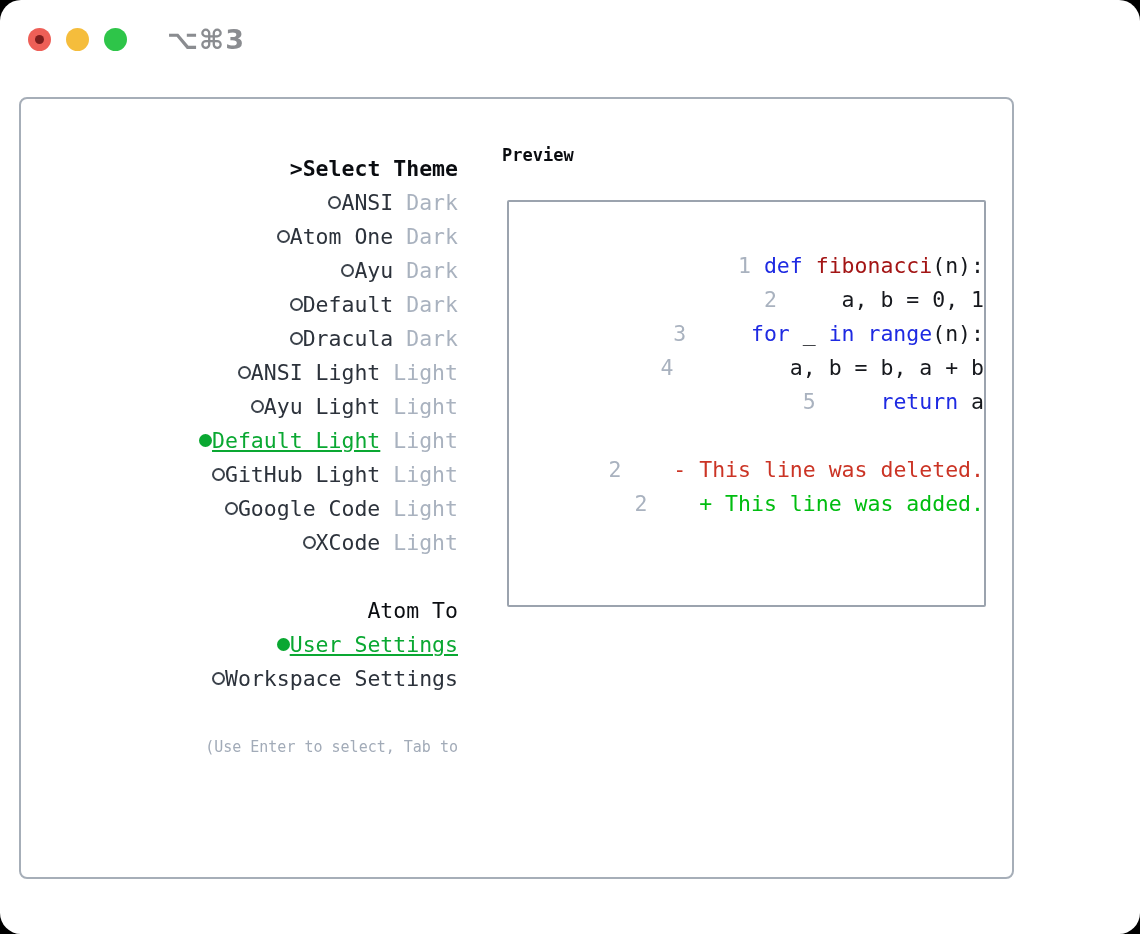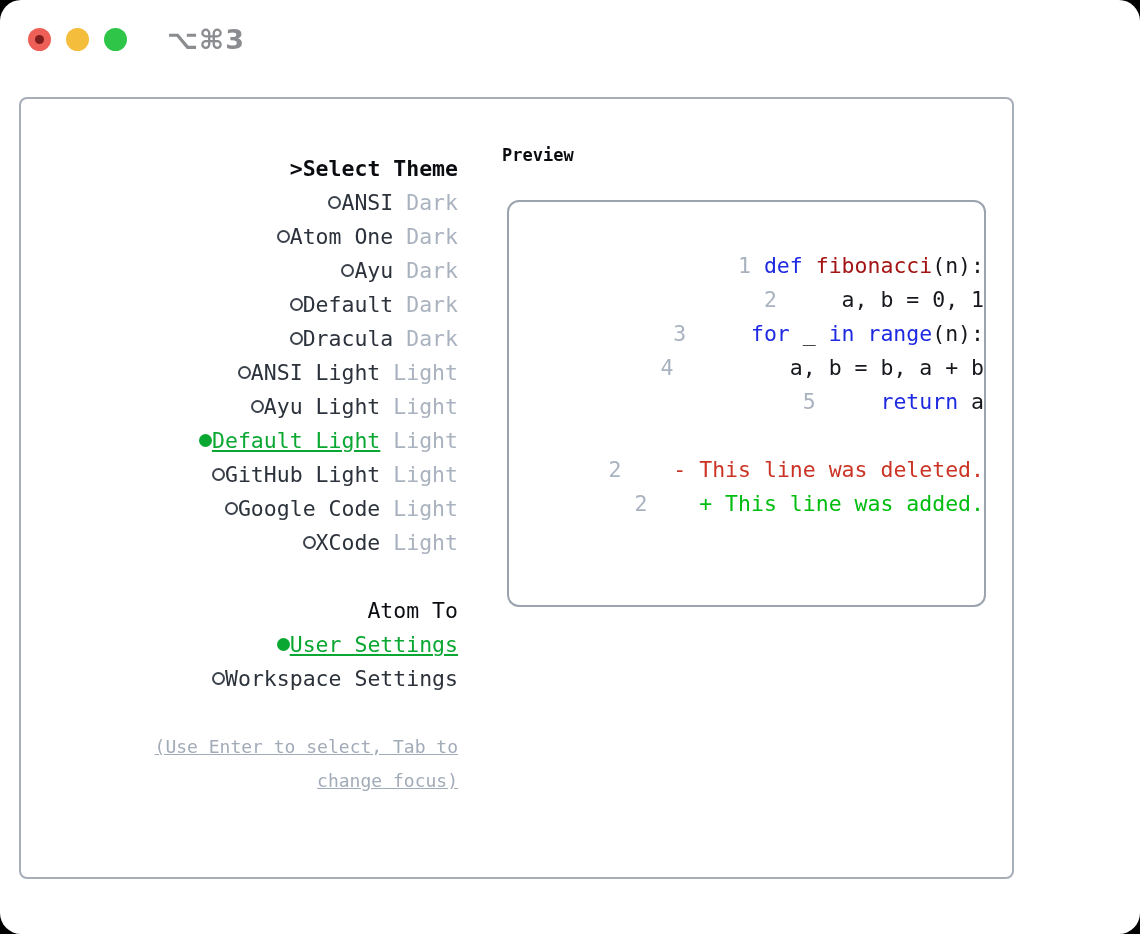--- a/index.html
+++ b/index.html
@@ -27,28 +27,28 @@
   .prompt{font-weight:bold;color:#0a0c10;}
   .hdr{font-weight:bold;color:#0a0c10;}
   .hdr2{color:#0a0c10;}
   .dot{display:inline-block;width:13px;height:13px;box-sizing:border-box;border:2px solid #3c434c;
        border-radius:50%;position:relative;top:-1px;}
   .dot.sel{border-color:#0aa832;background:#0aa832;}
   .name{color:#2c323b;}
   .name.selname{color:#0aa832;text-decoration:underline;}
   .tag{color:#a9b2bf;}
   .spacer{height:34px;}
-  .hint{width:420px;color:#a2abb8;font-size:18px;text-decoration:underline;}
+  .hint{width:420px;color:#a2abb8;font-size:15px;}
   .hint div{height:34px;line-height:34px;white-space:pre;}
 
   
   .preview-title{position:absolute;left:481px;top:39px;height:34px;line-height:34px;
                  font-size:17px;font-weight:bold;color:#0a0c10;}
   .preview-box{position:absolute;left:486px;top:101px;width:479px;height:407px;box-sizing:border-box;
-               border:2px solid #9ba3ae;border-radius:12px;background:#fff;padding:47px 0 0 19px;overflow:hidden;}
+               border:2px solid #9ba3ae;border-radius:2px;background:#fff;padding:47px 0 0 19px;overflow:hidden;}
   .cl{height:34px;line-height:34px;white-space:pre;font-size:21.5px;}
   .ln{color:#a9b2bf;}
   .pl{color:#16181d;}
   .kw{color:#1e2ae2;}
   .fn{color:#a31515;}
   .ctx{color:#939ba5;}
   .del{color:#cb3425;}
   .add{color:#00bd10;}
 </style>
 </head>
@@ -90,21 +90,20 @@
 
       <div id="apply-list">
           <div class="row"><span class="marker"><span class="dot sel"></span></span><span class="name selname">User Settings</span></div>
           <div class="row"><span class="marker"><span class="dot"></span></span><span class="name">Workspace Settings</span></div>
         </div>
 
       <div class="spacer"></div>
 
       <div class="hint">
         <div>(Use Enter to select, Tab to</div>
-        <div>change focus)</div>
       </div>
     </div>
 
     <div class="preview-title">Preview</div>
     <div class="preview-box">
       <div id="code">
           <div class="cl"><span class="ln">1 </span><span class="kw">def</span><span class="pl"> </span><span class="fn">fibonacci</span><span class="pl">(n):</span></div>
           <div class="cl"><span class="ln">2 </span><span class="pl">    a, b = 0, 1</span></div>
           <div class="cl"><span class="ln">3 </span><span class="pl">    </span><span class="kw">for</span><span class="pl"> _ </span><span class="kw">in</span><span class="pl"> </span><span class="kw">range</span><span class="pl">(n):</span></div>
           <div class="cl"><span class="ln">4 </span><span class="pl">        a, b = b, a + b</span></div>

